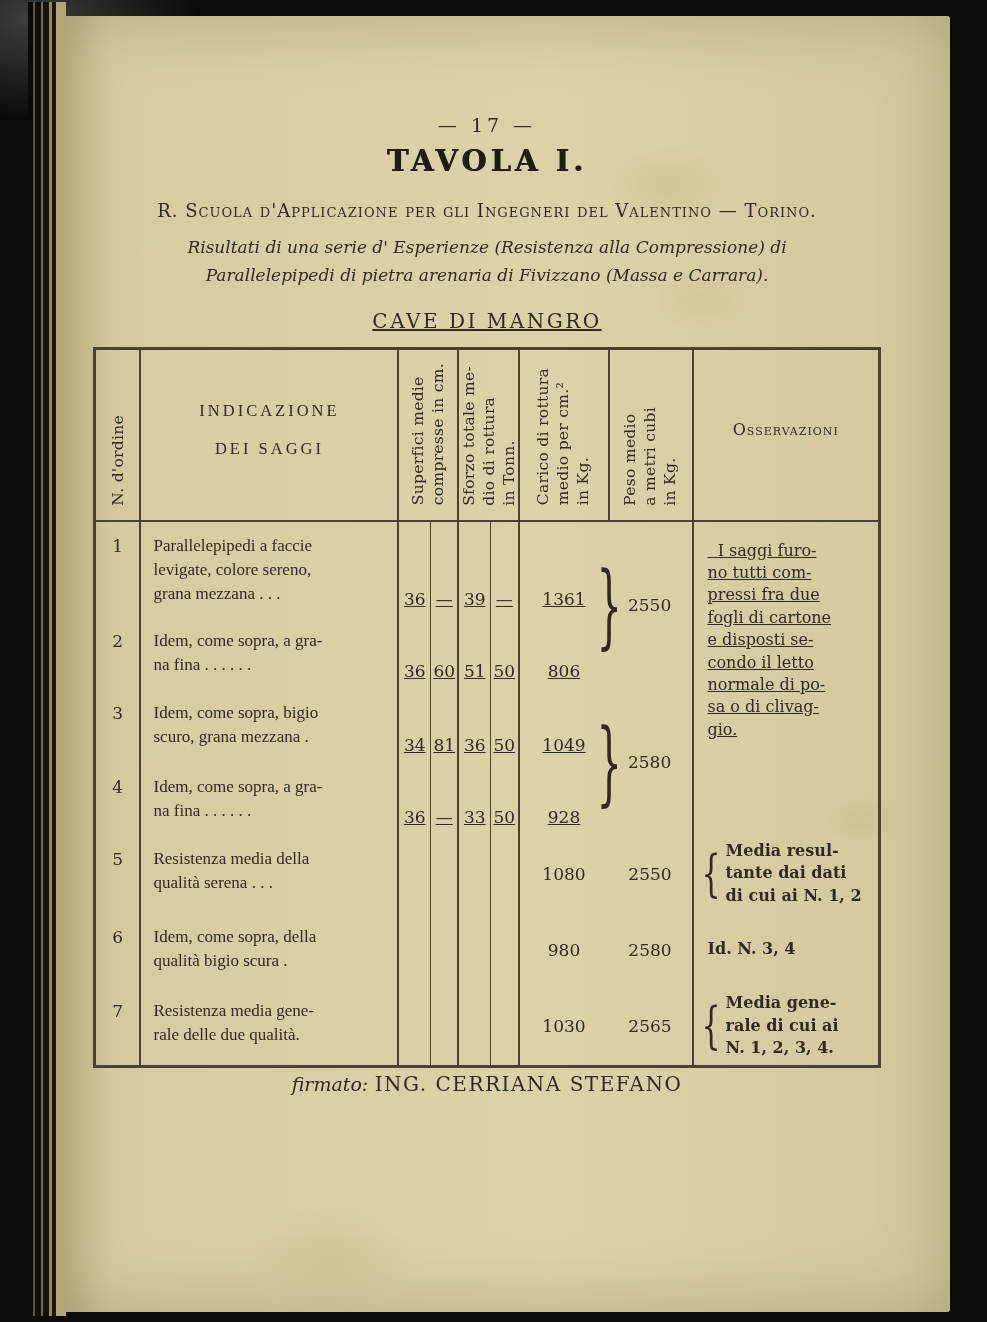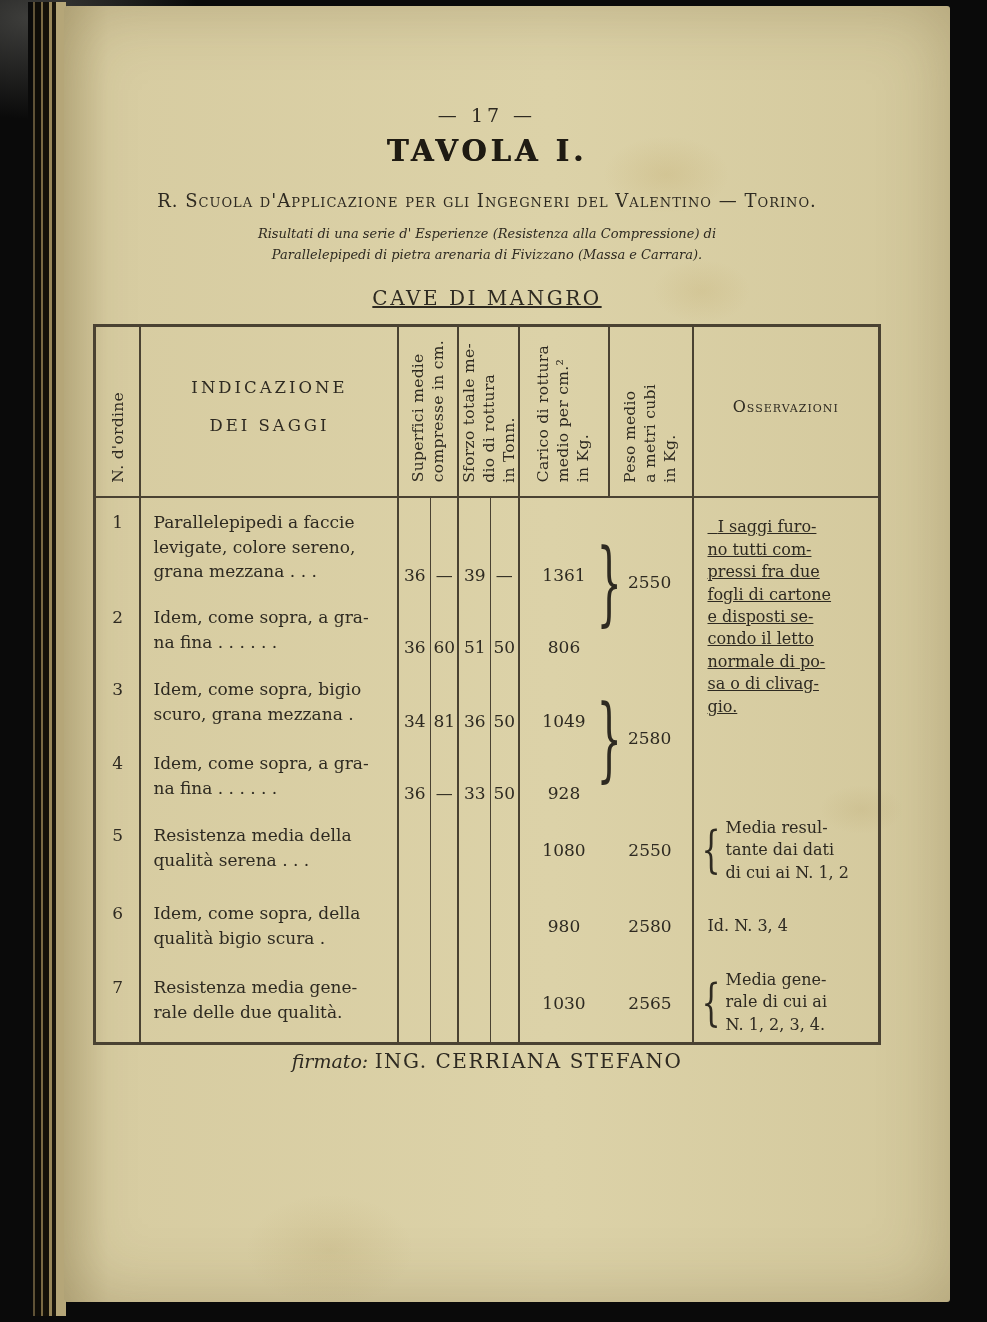--- a/index.html
+++ b/index.html
@@ -27,21 +27,21 @@
       #0a0a0a 0 5px,
       #5f5236 5px 7px,
       #0f0d08 7px 13px,
       #7a6a44 13px 15px,
       #141109 15px 21px,
       #98875a 21px 24px,
       #1a160d 24px 28px,
       #b5a678 28px 38px);
   }
   .page{
-    position:absolute;left:64px;top:6px;width:886px;height:1296px;
+    position:absolute;left:64px;top:16px;width:886px;height:1296px;
     border-radius:3px;
     background-image:
       radial-gradient(ellipse 90px 55px at 68% 13%, rgba(173,141,64,0.16), transparent 70%),
       radial-gradient(ellipse 70px 45px at 72% 22%, rgba(173,141,64,0.13), transparent 70%),
       radial-gradient(ellipse 120px 80px at 30% 96%, rgba(150,120,50,0.12), transparent 70%),
       radial-gradient(ellipse 60px 35px at 90% 62%, rgba(150,120,50,0.10), transparent 70%),
       linear-gradient(90deg, #c5b98c 0%, #d7cca1 5%, #dcd2a8 55%, #d3c89c 100%);
     box-shadow:inset 0 0 70px rgba(90,70,30,0.28);
   }
   .content{
@@ -56,21 +56,21 @@
     color:var(--ink-strong);
     text-shadow:0.6px 0 0 var(--ink-strong);
   }
   .institution{
     margin-top:22px;
     font-variant-caps:small-caps;
     font-size:18px;letter-spacing:1px;
   }
   .descr{
     margin-top:12px;
-    font-style:italic;font-size:13px;line-height:1.65;
+    font-style:italic;font-size:17px;line-height:1.65;
     white-space:pre-line;
   }
   .cave{
     margin-top:20px;
     font-size:20px;letter-spacing:2.5px;text-decoration:underline;
   }
   table.tbl{
     margin:14px auto 0 auto;
     border-collapse:collapse;
     table-layout:fixed;
@@ -99,59 +99,59 @@
     vertical-align:middle;
     white-space:pre-line;
     font-size:16.5px;letter-spacing:3px;line-height:2.3;
   }
   th.c-oss{
     vertical-align:middle;
     font-variant-caps:small-caps;
     font-size:16px;letter-spacing:1px;
   }
   
-  th.c-ind, td.cell-desc{border-left:2px solid var(--line);}
+  th.c-ind, td.cell-desc{border-left:2px solid var(--line);font-family:Liberation Serif, serif;}
   th.c-sup, td.s1{border-left:2px solid var(--line);}
   td.sub{border-left:1px solid var(--line);}
   th.c-sf, td.f1{border-left:2px solid var(--line);}
   th.c-car, td.car{border-left:2px solid var(--line);}
   th.c-peso{border-left:2px solid var(--line);}
   th.c-oss, td.oss{border-left:2px solid var(--line);}
   td.peso{border-left:none;}
 
   
   tr.r1{height:96px;} tr.r2{height:72px;} tr.r3{height:74px;} tr.r4{height:72px;}
   tr.r5{height:78px;} tr.r6{height:74px;} tr.r7{height:80px;}
   td.cell-n{
     vertical-align:top;padding-top:14px;text-align:center;font-size:17px;
   }
   td.cell-desc{
     vertical-align:top;padding:12px 6px 0 12px;
     text-align:left;font-size:17px;line-height:1.42;
     white-space:pre-wrap;
   }
   td.num{font-size:17px;text-align:center;}
-  td.bot{vertical-align:bottom;padding-bottom:8px;}
+  td.bot{vertical-align:bottom;padding-bottom:8px;text-decoration:underline;}
   td.mid{vertical-align:middle;}
   td.peso{vertical-align:middle;text-align:center;font-size:17px;}
   td.oss{
     vertical-align:top;padding:18px 6px 0 14px;
     text-align:left;font-size:16px;line-height:1.4;
   }
   td.oss.mid{vertical-align:middle;padding-top:0;}
   .oss-block{white-space:pre-wrap;text-decoration:underline;}
   .pg{display:flex;align-items:center;justify-content:flex-start;}
   .brace{
     display:inline-block;line-height:1;color:var(--ink);
     font-family:"DejaVu Serif", serif;
   }
   .b2{font-size:40px;transform:scaleY(2.3) scaleX(1.0);margin-left:-12px;margin-right:6px;}
   .b3{font-size:30px;transform:scaleY(1.7);margin-left:-6px;margin-right:5px;flex:0 0 auto;}
   .oss-flex{display:flex;align-items:center;}
-  .oss-txt{white-space:pre-wrap;}
+  .oss-txt{white-space:pre-wrap;font-weight:bold;}
   .footer1{
     margin-top:32px;
     font-variant-caps:small-caps;
     font-size:17px;letter-spacing:2.5px;
   }
   .footer2{margin-top:4px;font-size:20px;}
   .firmato{font-style:italic;font-size:19px;}
   .signame{letter-spacing:1.5px;}
 </style>
 </head>

